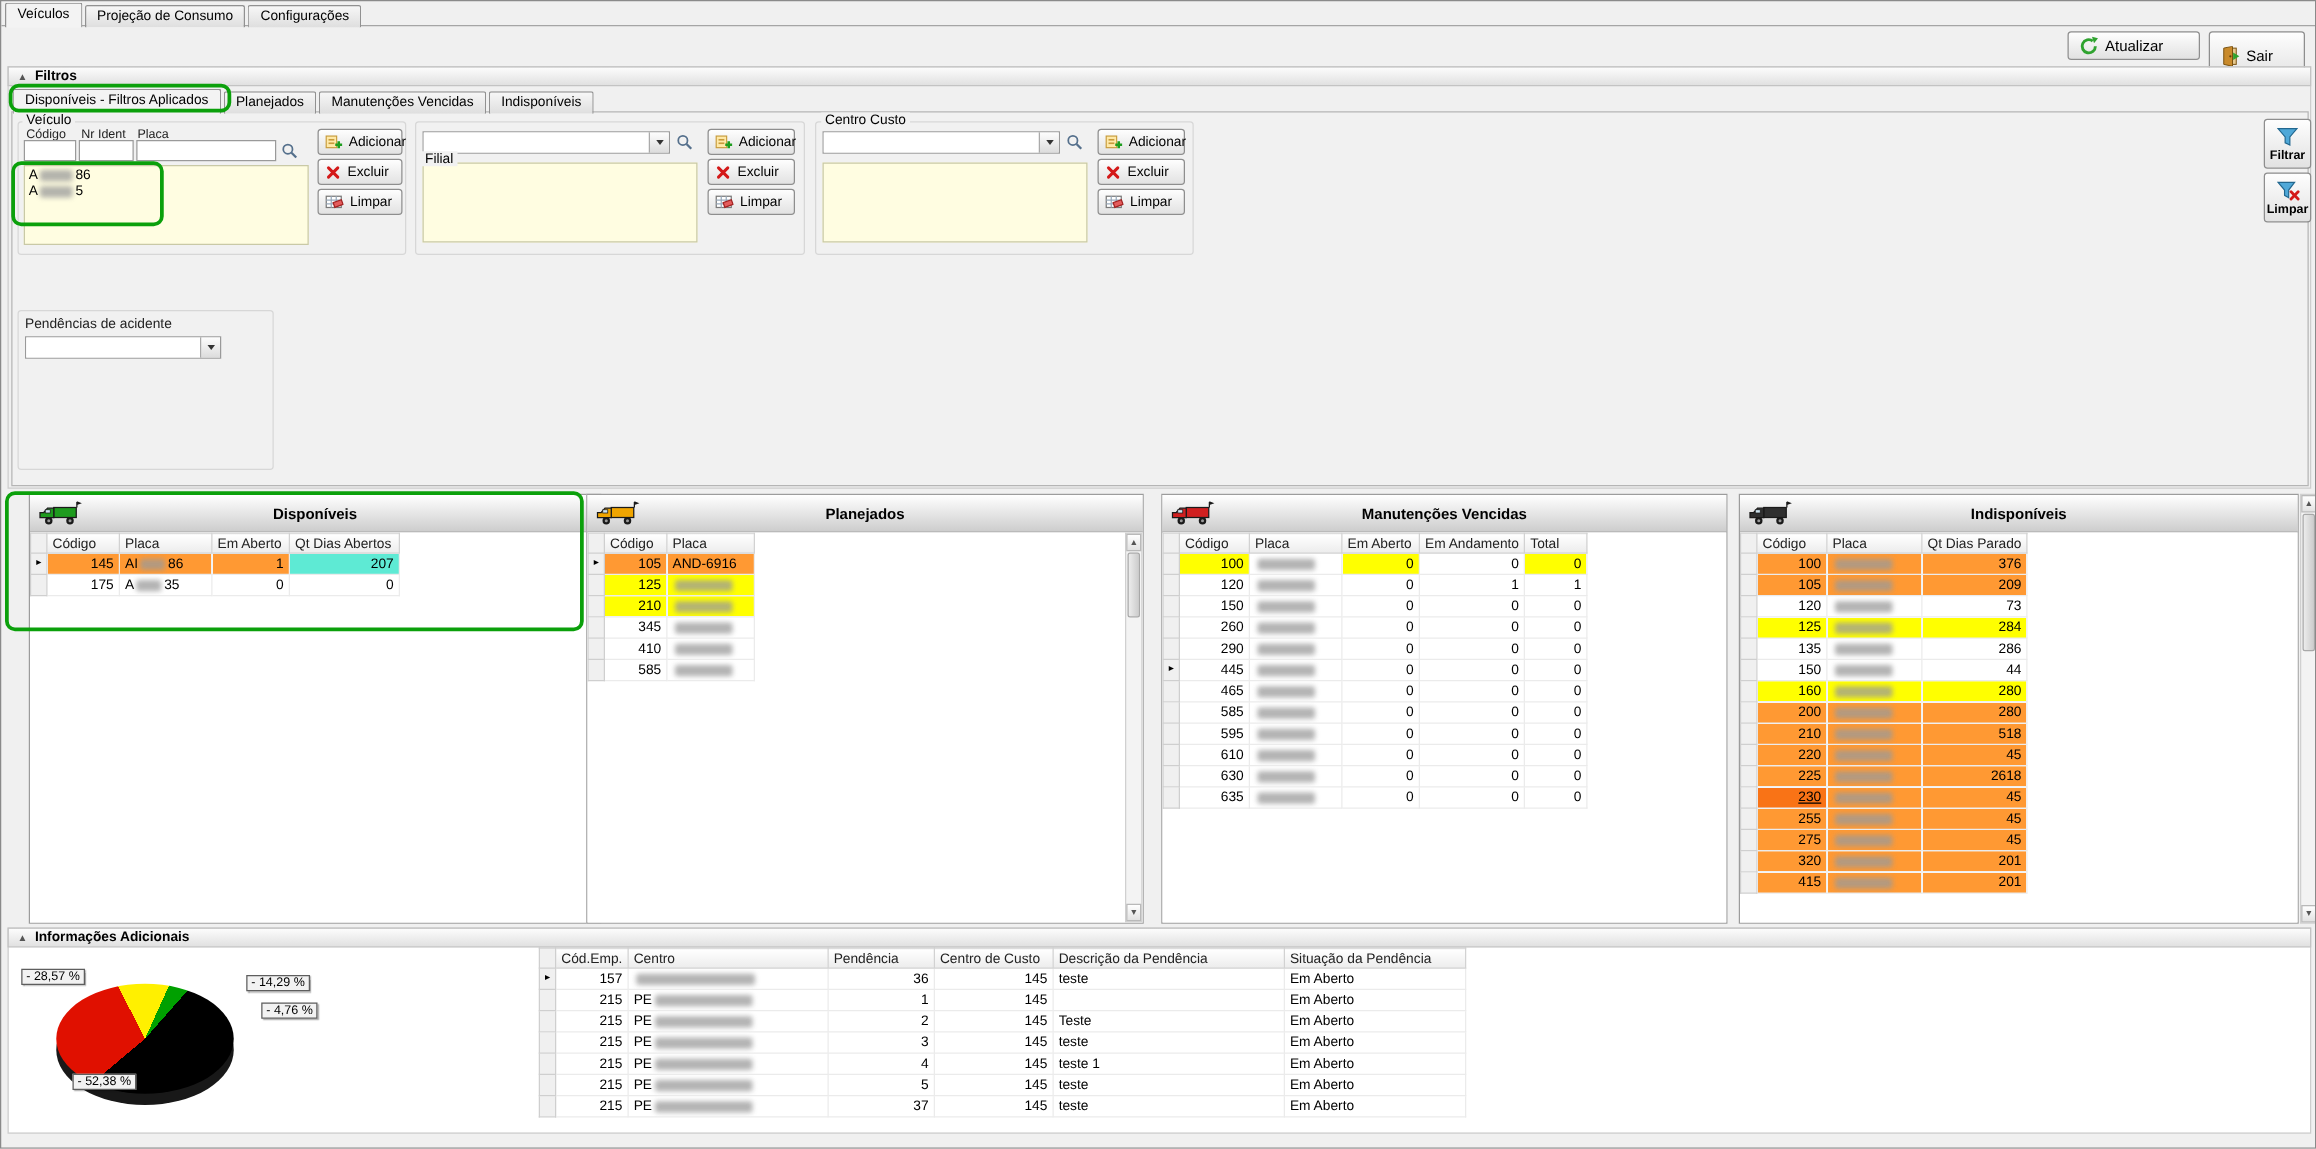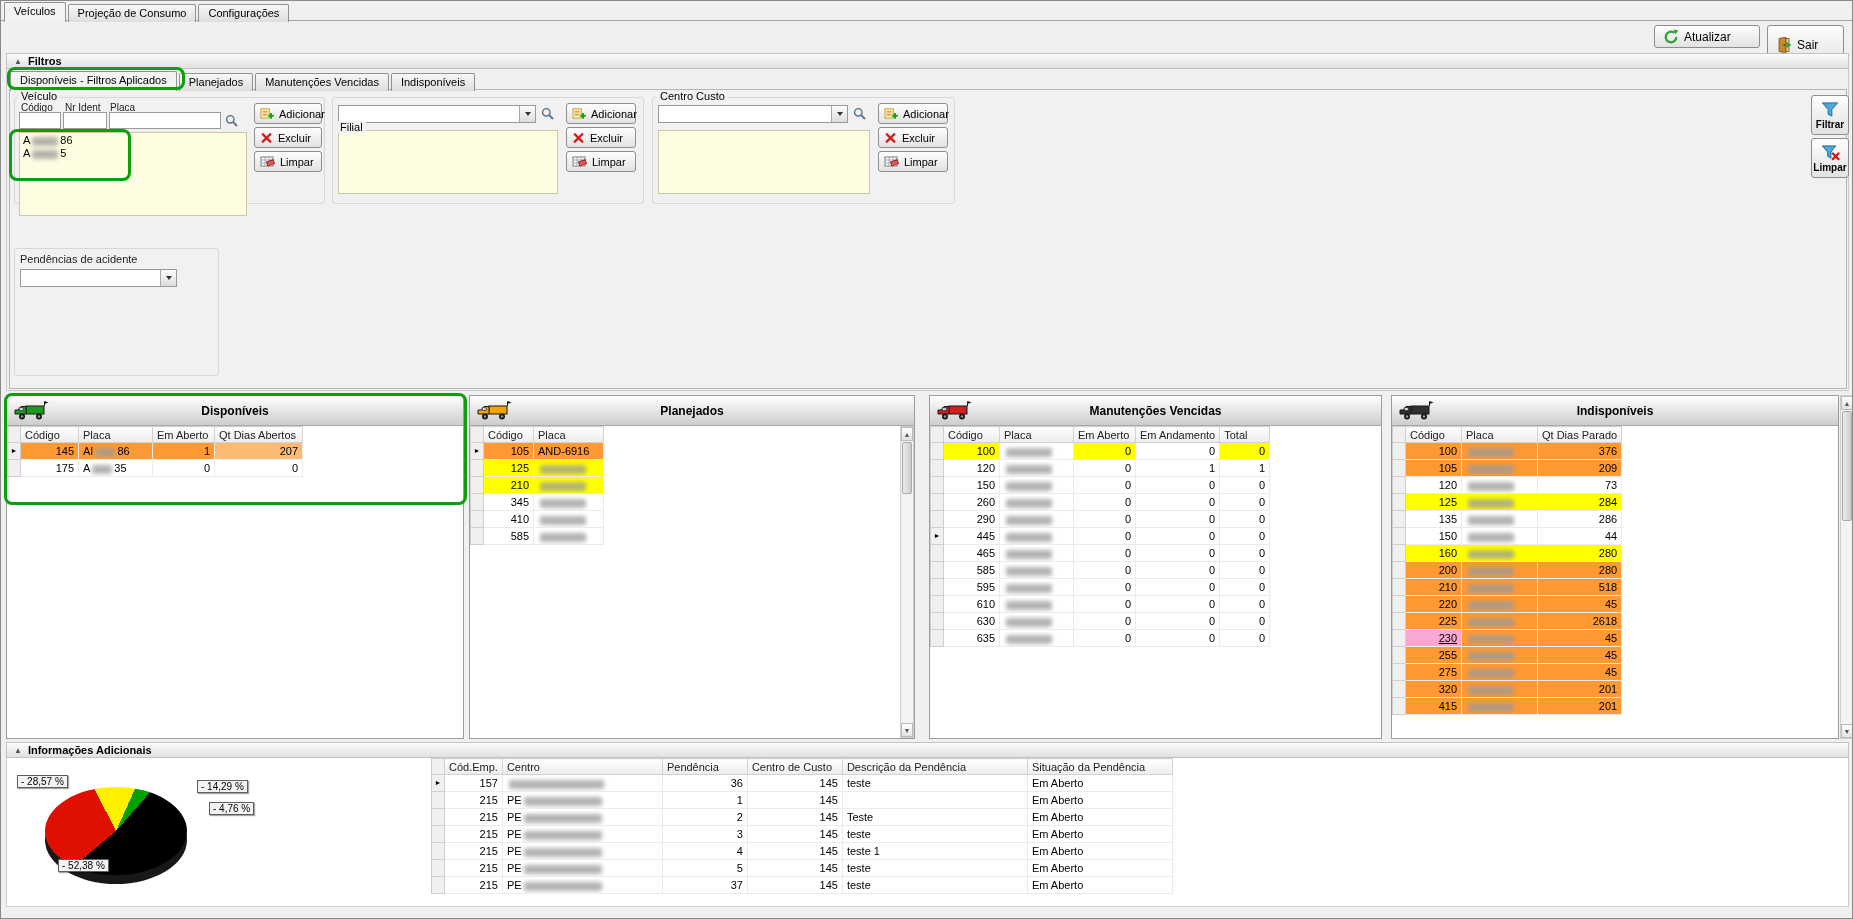--- a/index.html
+++ b/index.html
@@ -124,21 +124,21 @@
   <div class="flabel" style="left:109px;top:101px;">Placa</div>
   <input class="input" style="left: 18px; top: 111px; width: 42px;">
   <input class="input" style="left: 62px; top: 111px; width: 44px;">
   <input class="input" style="left: 108px; top: 111px; width: 112px;">
   <button class="sicon" style="left:224px;top:113px;">
     <svg width="13" height="13" viewBox="0 0 13 13">
       <circle cx="5.3" cy="5.3" r="3.7" fill="none" stroke="#55708c" stroke-width="1.4"></circle>
       <line x1="8.2" y1="8.2" x2="12" y2="12" stroke="#55708c" stroke-width="1.8"></line>
     </svg>
   </button>
-  <div class="ylist" style="left:18px;top:131px;width:228px;height:84px;">
+  <div class="ylist" style="left:18px;top:131px;width:228px;height:64px;">
       <div class="li">A<span class="blur" style="width: 26px;"></span>86</div>
       <div class="li">A<span class="blur" style="width: 26px;"></span>5</div>
     </div>
 
   <button class="btn small" style="left:253px;top:102px;width:68px;height:21px;">
     <svg width="14" height="13" viewBox="0 0 15 14">
       <rect x="1" y="2" width="9" height="10" fill="#FFE9A8" stroke="#C79B3B"></rect>
       <rect x="3" y="4.5" width="5" height="1.4" fill="#C79B3B"></rect>
       <rect x="3" y="7.5" width="5" height="1.4" fill="#C79B3B"></rect>
       <line x1="11.8" y1="6.5" x2="11.8" y2="12.5" stroke="#1E9E1E" stroke-width="2.2"></line>
@@ -281,21 +281,21 @@
   <div class="combo" style="left:19px;top:268px;width:157px;">
     <input value="" style="">
     <div class="drop">
         <span class="caret"></span>
       </div>
   </div>
 
   <div class="annot" style="left:6px;top:66px;width:178px;height:23px;"></div>
   <div class="annot" style="left:8px;top:128px;width:122px;height:52px;"></div>
 
-  <div class="panel" style="left:5px;top:394px;width:458px;height:344px;">
+  <div class="panel" style="left:22px;top:394px;width:458px;height:344px;">
     <div class="phead">
       <svg class="truck" width="36" height="22" viewBox="0 0 36 22" fill="currentColor" style="color: rgb(30, 155, 30);">
         <rect x="13" y="6" width="18" height="8" stroke="#1a1a1a"></rect>
         <path d="M2 14 L2 10 L5 10 L8 6.5 L13 6.5 L13 14 Z" stroke="#1a1a1a"></path>
         <rect x="6.2" y="7.8" width="4" height="2.6" fill="#cfe4ef" stroke="#1a1a1a" stroke-width="0.6"></rect>
         <circle cx="9" cy="16.5" r="3" fill="#1a1a1a"></circle>
           <circle cx="9" cy="16.5" r="1.2" fill="#999"></circle>
         <circle cx="26" cy="16.5" r="3" fill="#1a1a1a"></circle>
           <circle cx="26" cy="16.5" r="1.2" fill="#999"></circle>
         <line x1="31.5" y1="6" x2="31.5" y2="1.5" stroke="#1a1a1a"></line>
@@ -313,21 +313,21 @@
               <th style="width: 62px;">Em Aberto</th>
               <th style="width: 88px;">Qt Dias Abertos</th>
             </tr>
           </thead>
           <tbody>
             <tr>
               <td class="gut">►</td>
               <td class="r" style="width: 58px; background: rgb(255, 153, 51);">145</td>
               <td style="width: 74px; background: rgb(255, 153, 51);">AI<span class="blur" style="width: 20px;"></span>86</td>
               <td class="r" style="width: 62px; background: rgb(255, 153, 51);">1</td>
-              <td class="r" style="width: 88px; background: #fdba74;">207</td>
+              <td class="r" style="width: 88px; background: #5eead4;">207</td>
             </tr>
             <tr>
               <td class="gut"></td>
               <td class="r" style="width: 58px;">175</td>
               <td style="width: 74px;">A<span class="blur" style="width: 20px;"></span>35</td>
               <td class="r" style="width: 62px;">0</td>
               <td class="r" style="width: 88px;">0</td>
             </tr>
           </tbody>
         </table>
@@ -616,21 +616,21 @@
               <td class="r" style="width: 84px; background: rgb(255, 153, 51);">45</td>
             </tr>
             <tr>
               <td class="gut"></td>
               <td class="r" style="width: 56px; background: rgb(255, 153, 51);">225</td>
               <td style="width: 76px; background: rgb(255, 153, 51);"><span class="blur" style="width: 46px;"></span></td>
               <td class="r" style="width: 84px; background: rgb(255, 153, 51);">2618</td>
             </tr>
             <tr>
               <td class="gut"></td>
-              <td class="r" style="width: 56px; background: #f9a8d4; text-decoration: underline;">230</td>
+              <td class="r" style="width: 56px; background: #f97316; text-decoration: underline;">230</td>
               <td style="width: 76px; background: rgb(255, 153, 51);"><span class="blur" style="width: 46px;"></span></td>
               <td class="r" style="width: 84px; background: rgb(255, 153, 51);">45</td>
             </tr>
             <tr>
               <td class="gut"></td>
               <td class="r" style="width: 56px; background: rgb(255, 153, 51);">255</td>
               <td style="width: 76px; background: rgb(255, 153, 51);"><span class="blur" style="width: 46px;"></span></td>
               <td class="r" style="width: 84px; background: rgb(255, 153, 51);">45</td>
             </tr>
             <tr>

